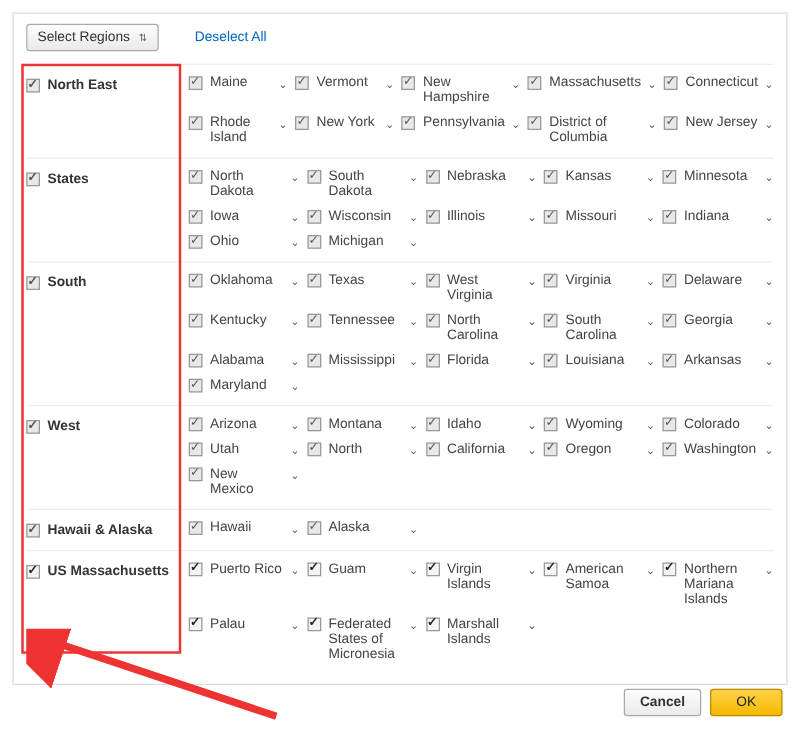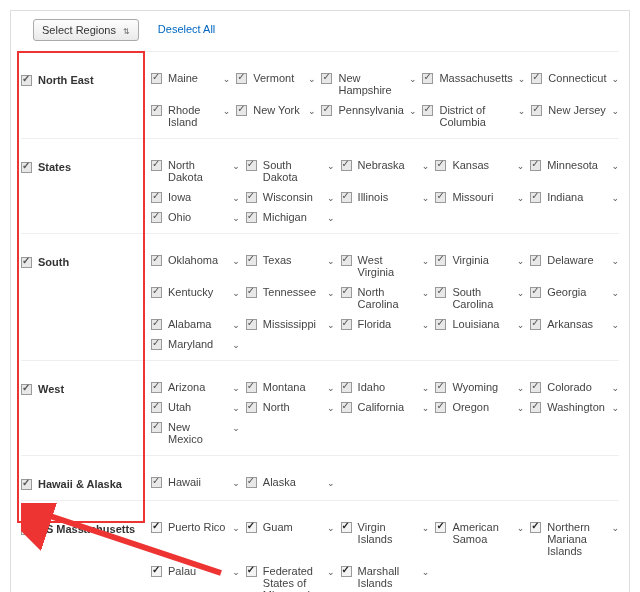--- a/index.html
+++ b/index.html
@@ -22,36 +22,35 @@
   }
   .btn {
     display: inline-block;
     border: 1px solid #aaa;
     background: linear-gradient(#fdfdfd, #eaeaea);
     padding: 4px 8px;
     font-size: 11px;
     border-radius: 3px;
     cursor: pointer;
     vertical-align: middle;
-    margin-left: 12px;
   }
   .btn .updn {
     font-size: 8px;
     color: #666;
     margin-left: 4px;
   }
   .deselect {
     color: #0066c0;
-    margin-left: 16px;
+    margin-left: 26px;
     cursor: pointer;
     font-size: 11px;
   }
   .region-row {
     border-top: 1px solid #eee;
-    padding: 20px 0 10px 0;
+    padding: 8px 0 10px 0;
     display: flex;
     align-items: flex-start;
   }
   .region-head {
     width: 130px;
     flex-shrink: 0;
     font-weight: bold;
     font-size: 11px;
     display: flex;
     align-items: flex-start;

